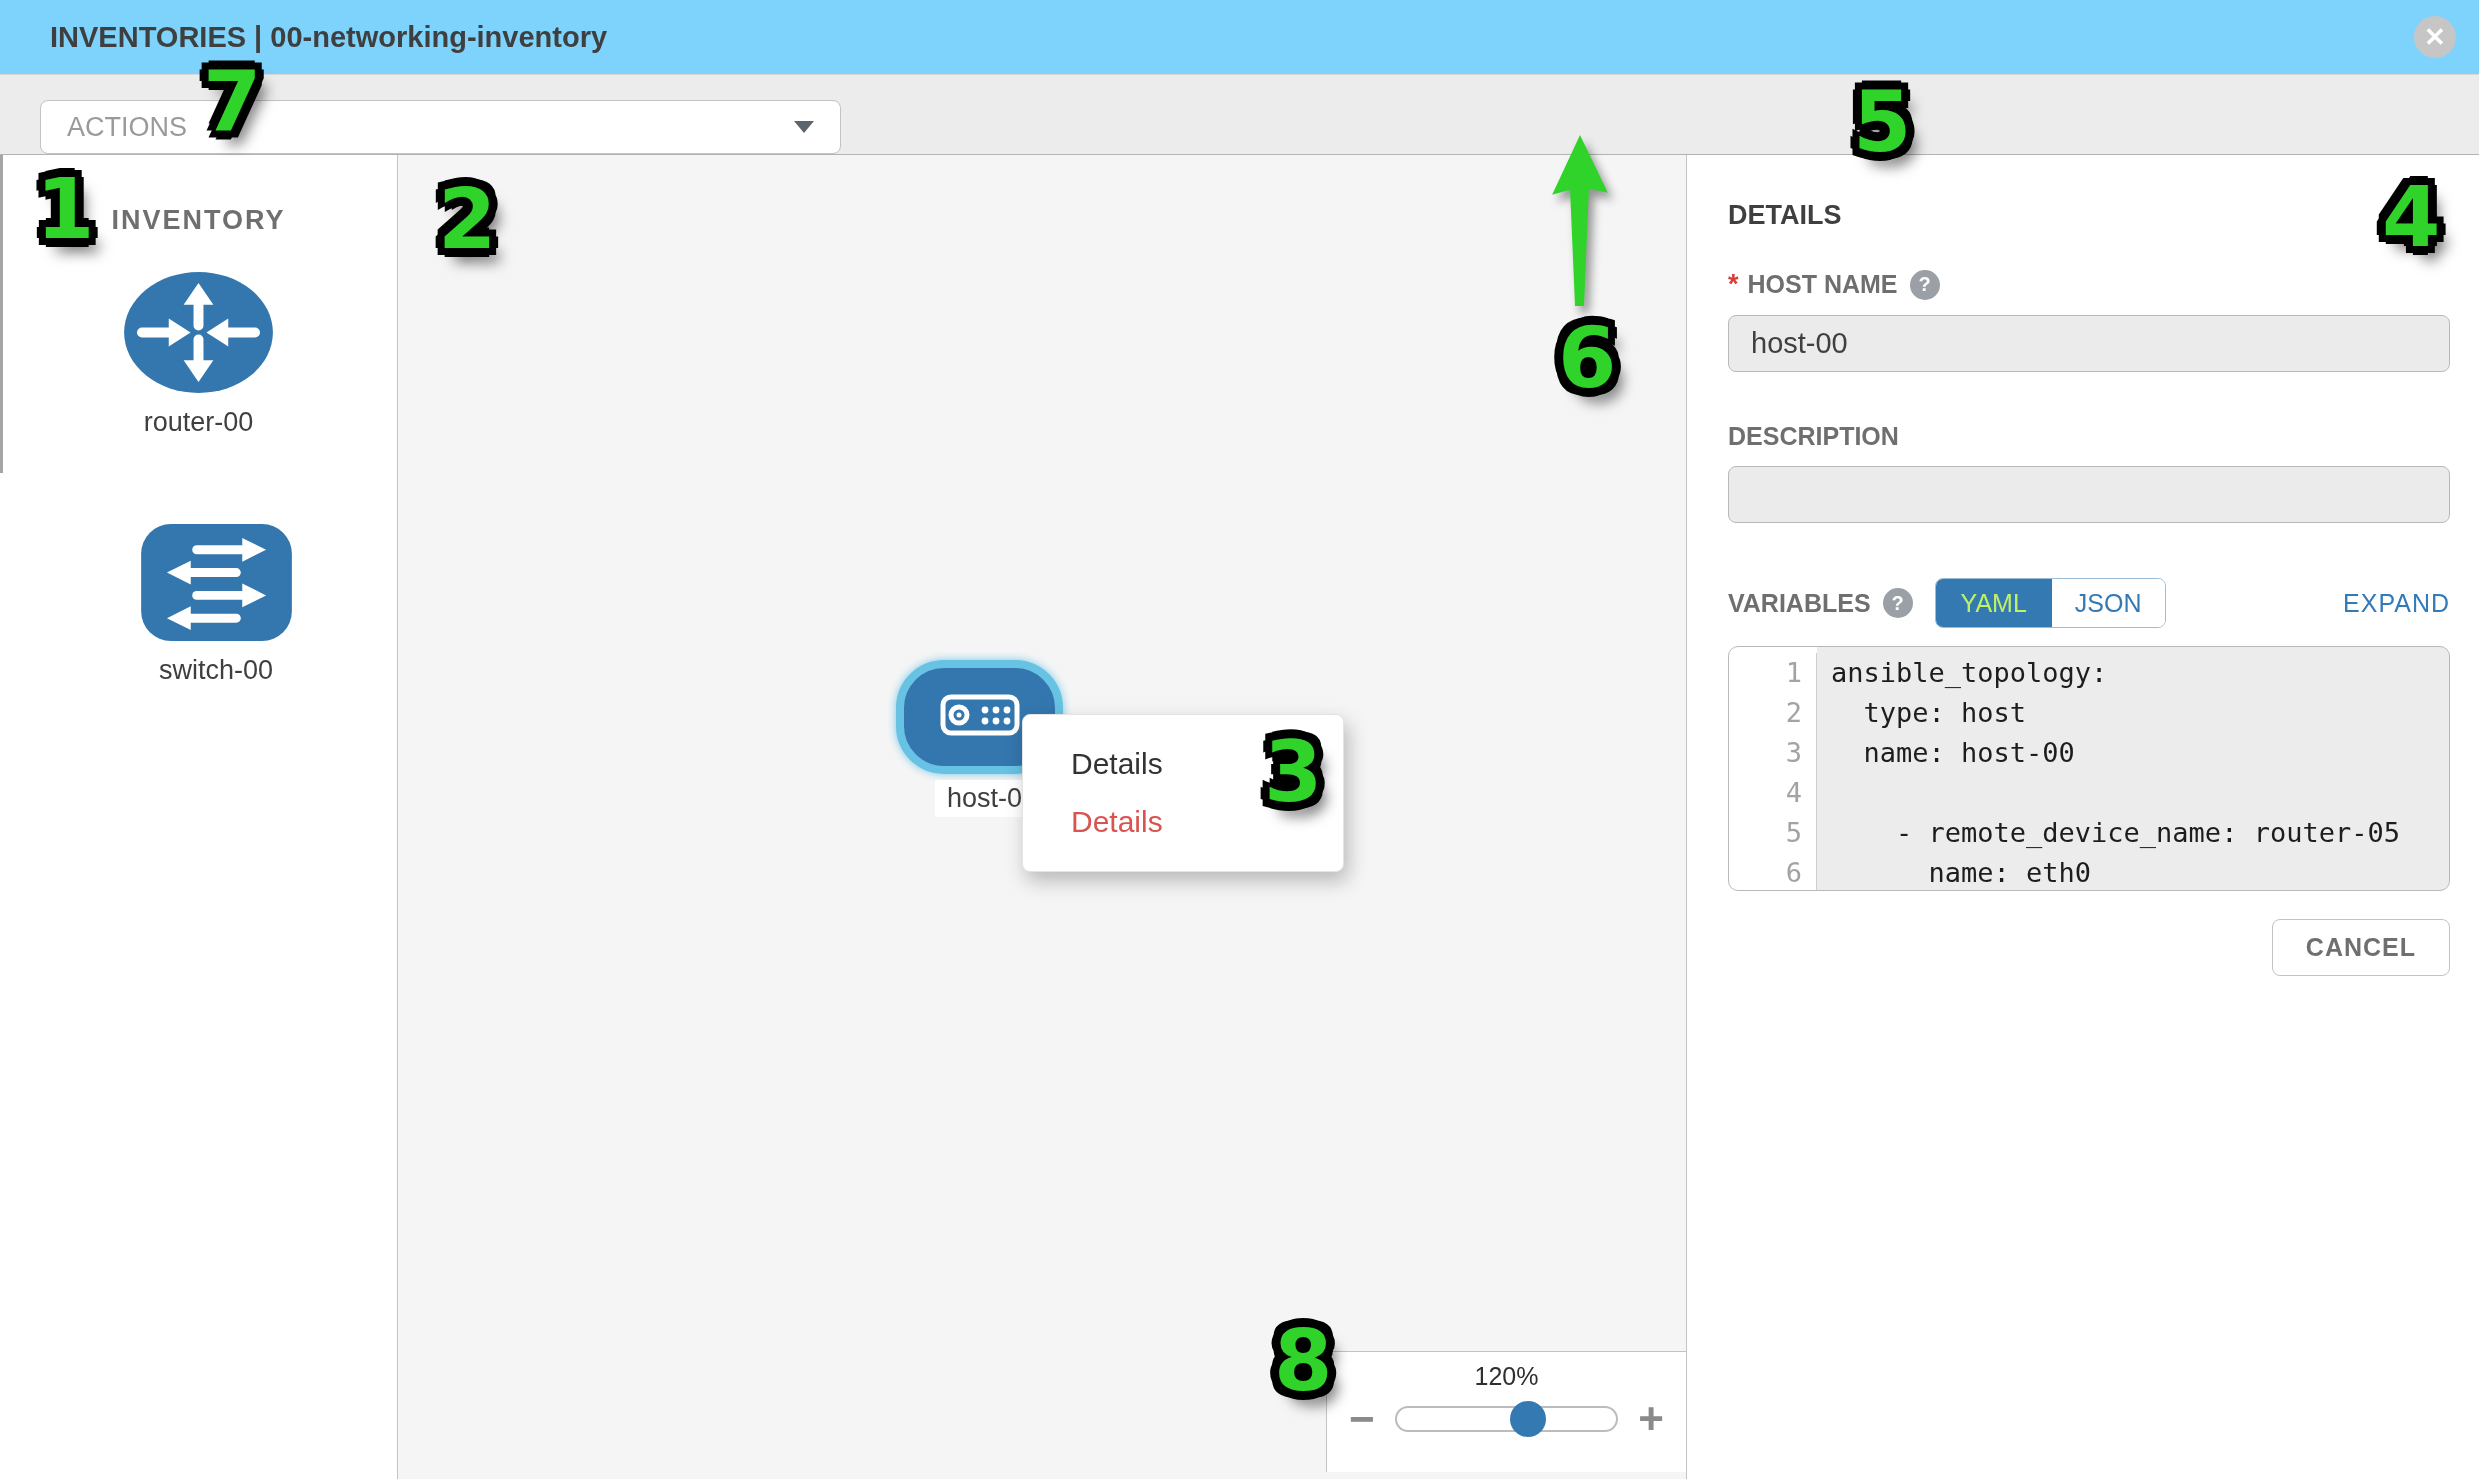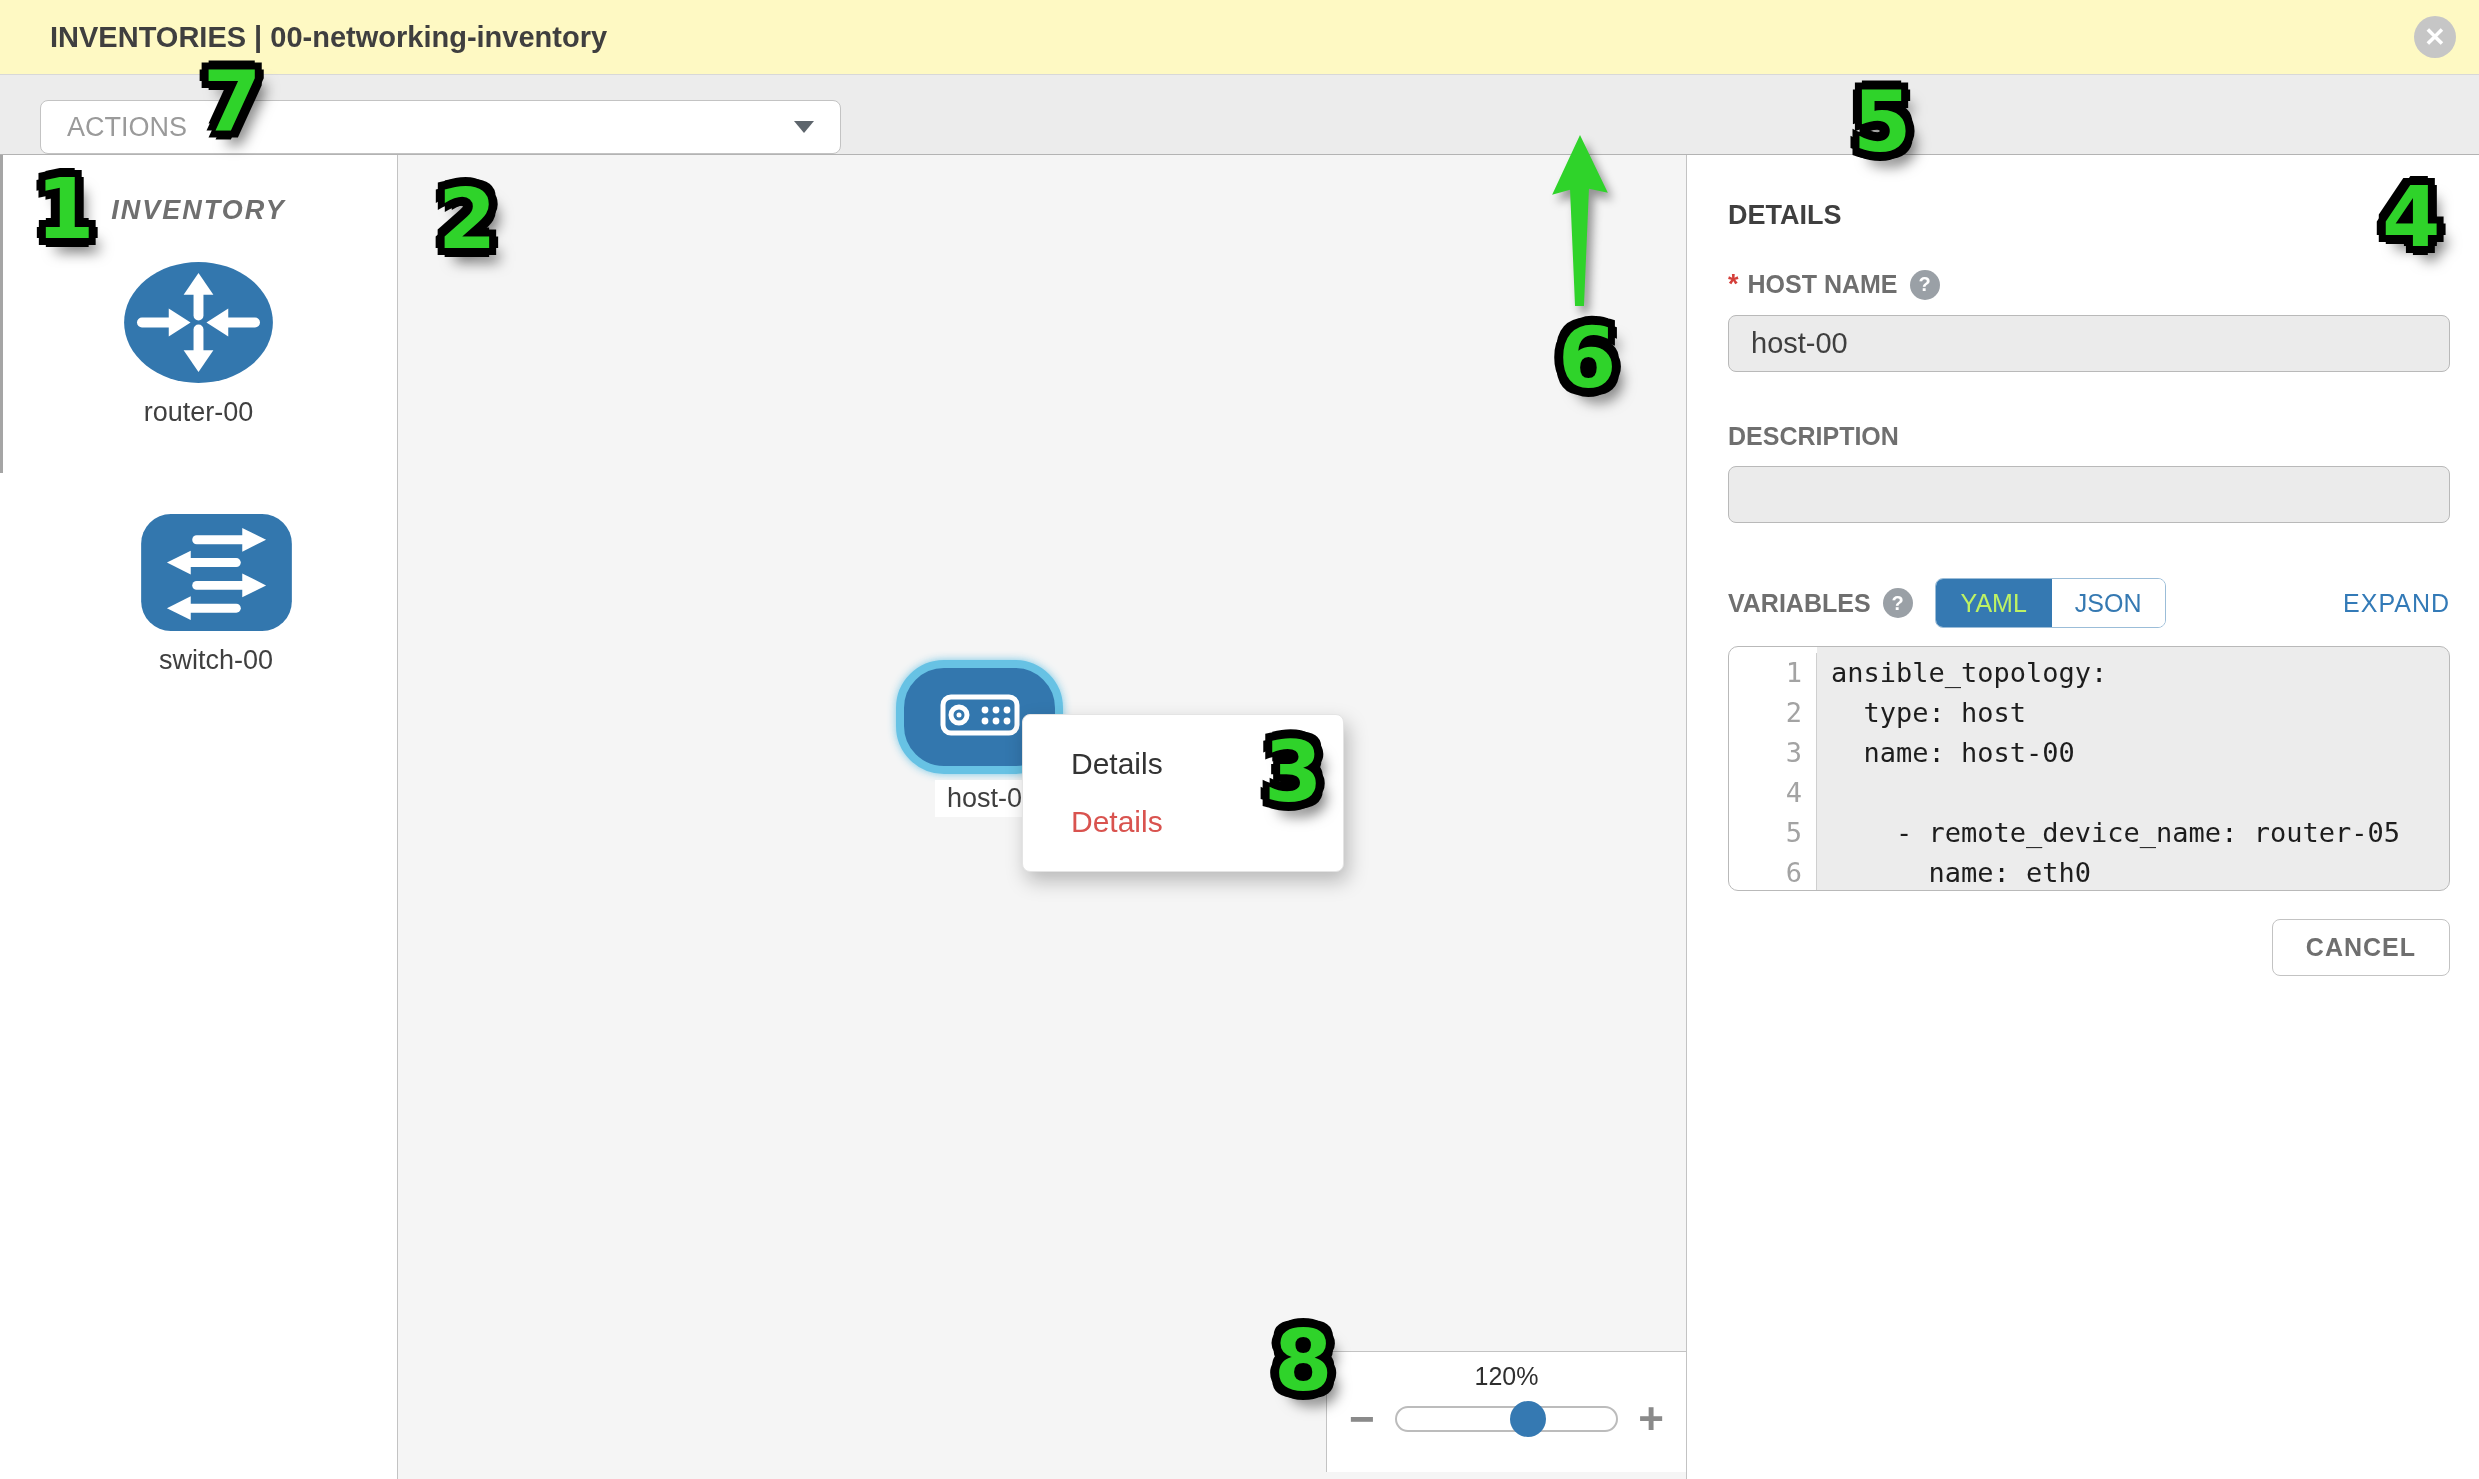--- a/index.html
+++ b/index.html
@@ -1,21 +1,21 @@
 <!DOCTYPE html>
 <html><head>
 <meta charset="utf-8">
 <style>
   * { box-sizing: border-box; margin: 0; padding: 0; }
   body { background:#fff; font-family:"Liberation Sans", sans-serif; }
   .app { position:relative; width:2480px; height:1480px; background:#fff; overflow:hidden; }
 
   
   .header { height:75px; display:flex; align-items:center; justify-content:space-between;
-            padding:0 24px 0 50px; border-bottom:1px solid #d8d8d8; background:#fef9c3; }
+            padding:0 24px 0 50px; border-bottom:1px solid #d8d8d8; background:#7dd3fc; }
   .page-title { font-size:29px; font-weight:bold; color:#3f3f3f; }
   .close-btn { width:42px; height:42px; border-radius:50%; background:#c6c6c6; color:#fff;
                display:flex; align-items:center; justify-content:center; font-size:26px; font-weight:bold; cursor:pointer; }
 
   
   .toolbar { height:80px; background:#ececec; border-bottom:1px solid #b3b3b3;
              display:flex; align-items:flex-end; padding:0 42px 0 40px; }
   .dropdown { height:54px; background:#fff; border:1px solid #c3c3c3; border-radius:8px;
               display:flex; align-items:center; justify-content:space-between;
               padding:0 26px; color:#9a9a9a; font-size:27px; cursor:pointer; }
@@ -26,21 +26,21 @@
   .key-wrap { width:52px; height:52px; margin-right:18px; display:flex; align-items:center; justify-content:center; }
   .dropdown-search { width:786px; }
   .caret { width:0; height:0; border-left:10px solid transparent; border-right:10px solid transparent;
            border-top:12px solid #5d656c; }
 
   
   .main { display:flex; height:1325px; }
 
   .sidebar { width:398px; background:#fff; border-right:1px solid #c3c3c3; text-align:center; position:relative; }
   .sidebar-edge { position:absolute; left:0; top:0; width:3px; height:318px; background:#a5a5a5; }
-  .sidebar-title { margin-top:40px; font-size:27px; font-weight:bold; color:#6f6f6f; letter-spacing:2px;font-style:italic; }
+  .sidebar-title { margin-top:50px; font-size:27px; font-weight:bold; color:#6f6f6f; letter-spacing:2px; }
   .palette-item { margin-top:36px; cursor:grab; }
   .palette-item + .palette-item { margin-top:86px;margin-left:35px; }
   .palette-label { margin-top:10px; font-size:27px; color:#3f3f3f; }
 
   .canvas { flex:1; background:#f5f5f5; border-right:1px solid #c3c3c3; position:relative; }
 
   .host-node { position:absolute; left:498px; top:505px; width:167px; height:114px;
                background:#3377ae; border:8px solid #67c2e4; border-radius:48px;
                box-shadow:0 0 9px rgba(103,194,228,.9); display:flex; align-items:center; justify-content:center; cursor:pointer; }
   .node-label { position:absolute; left:537px; top:625px; background:#fff; padding:3px 12px;

